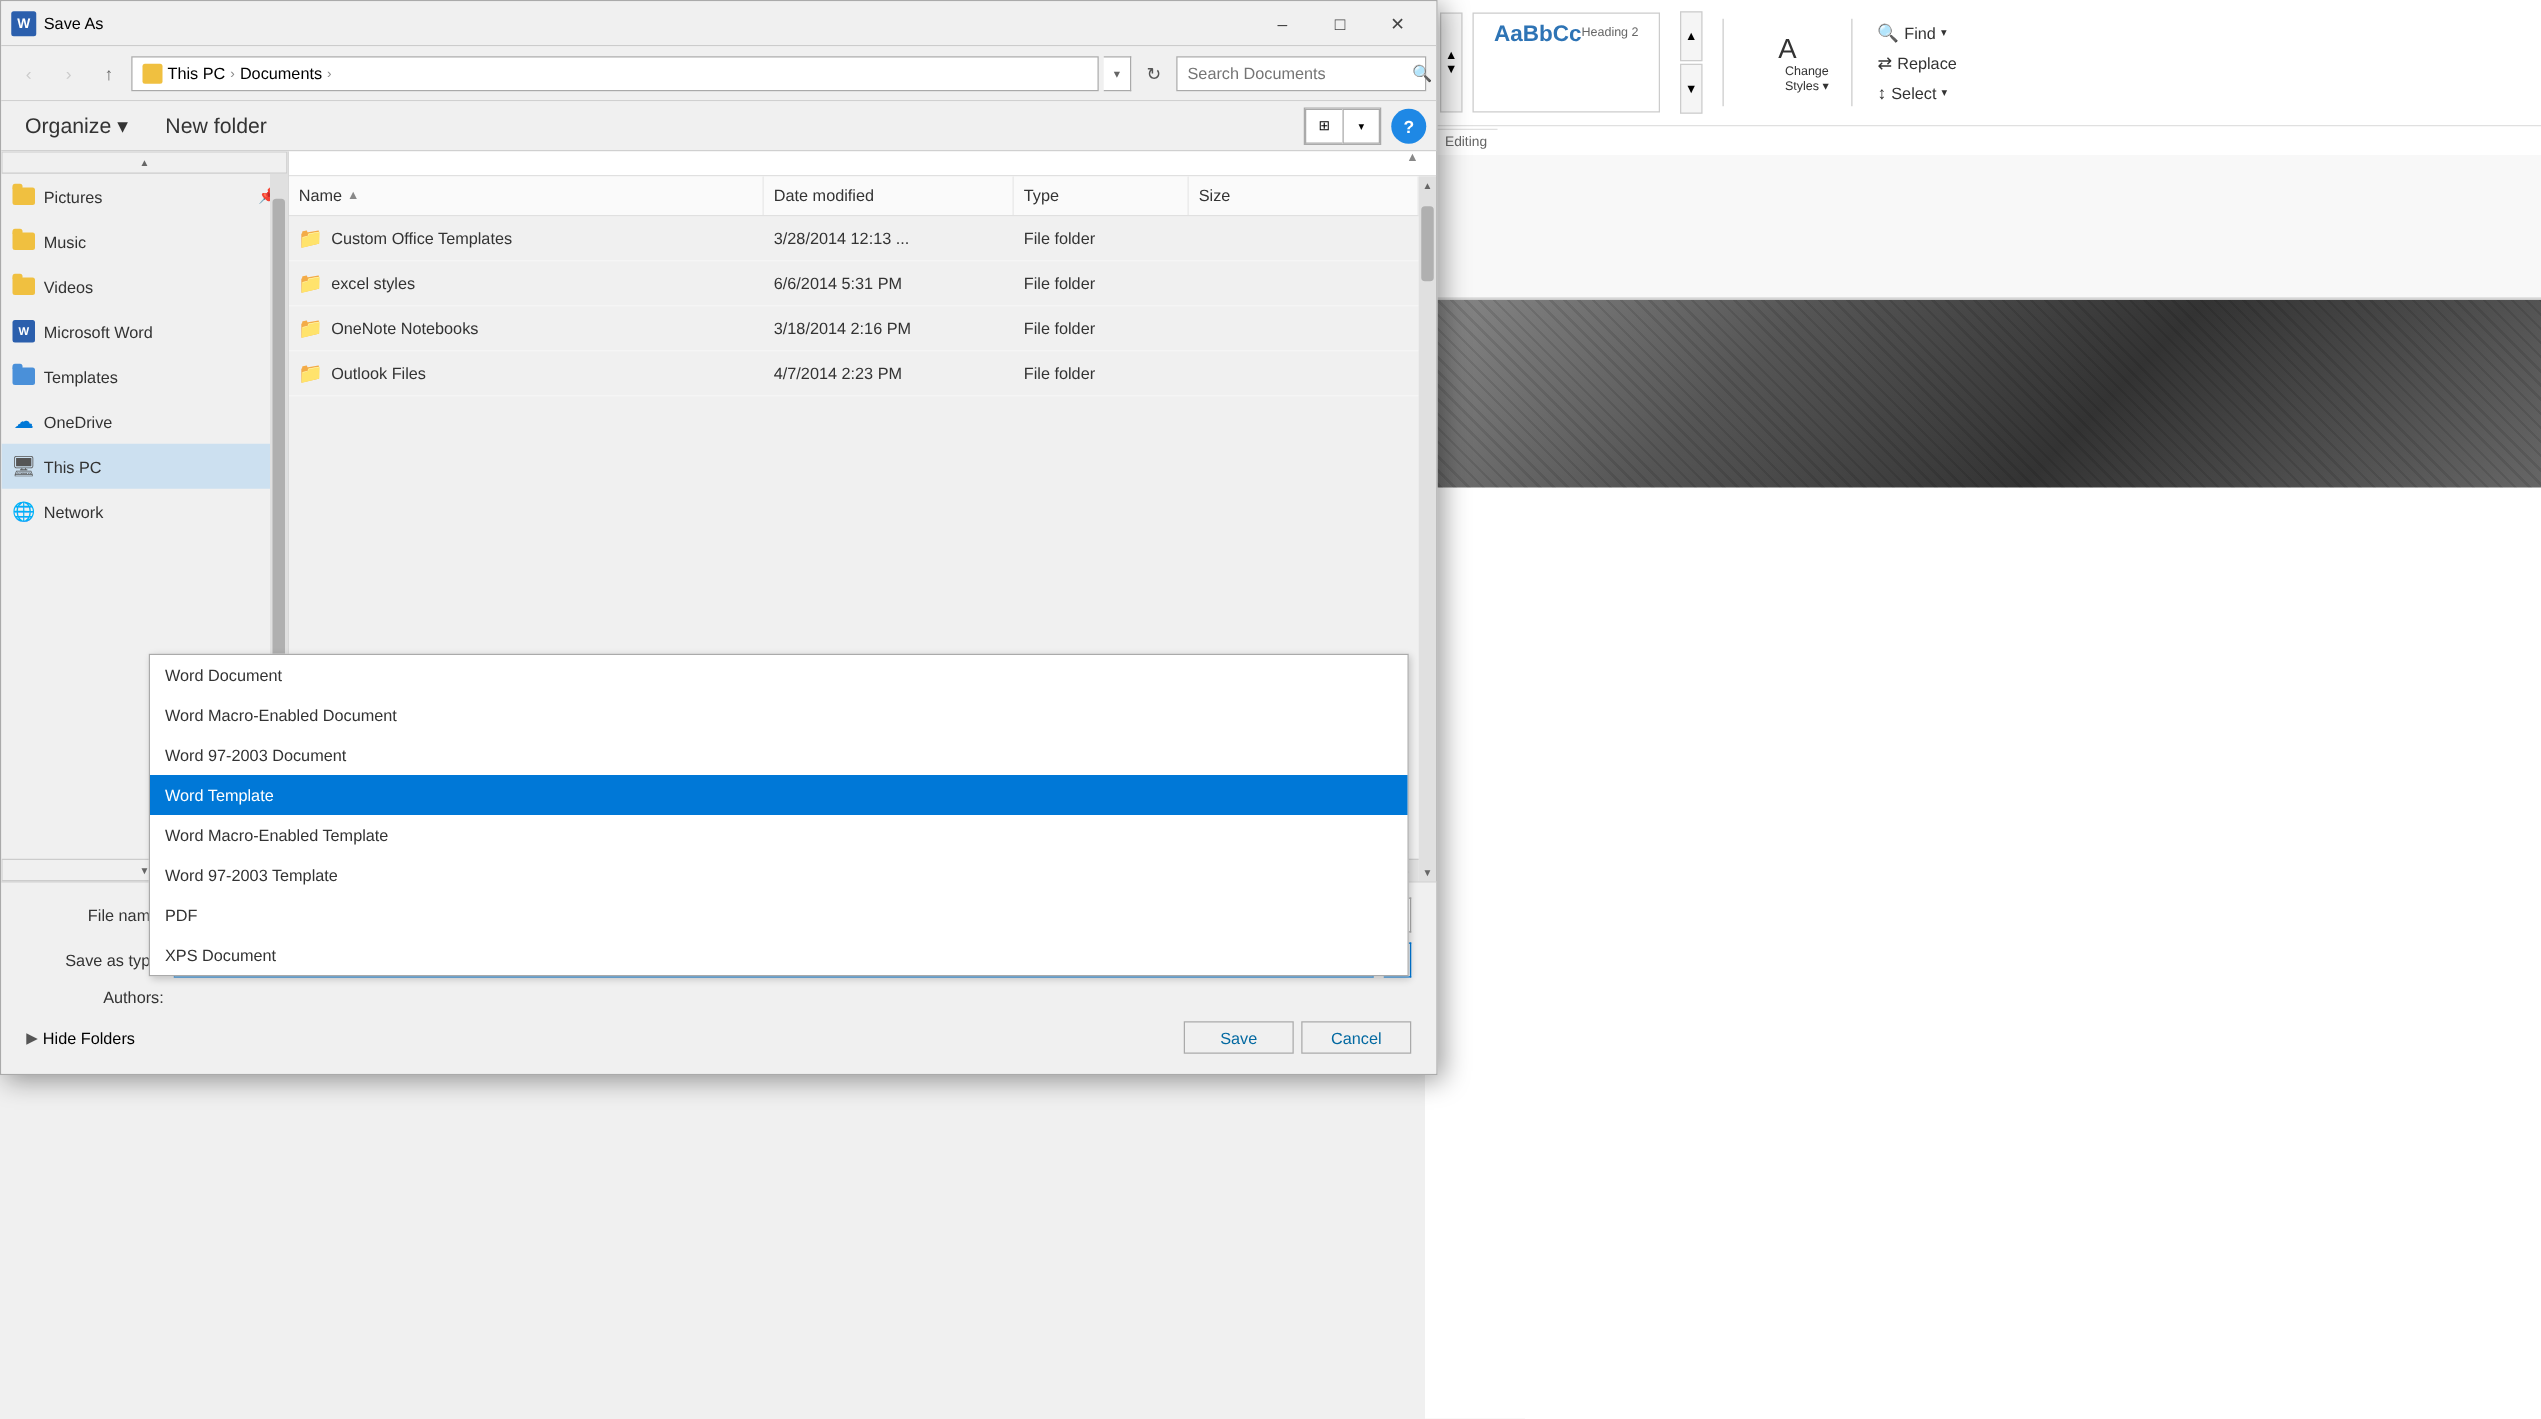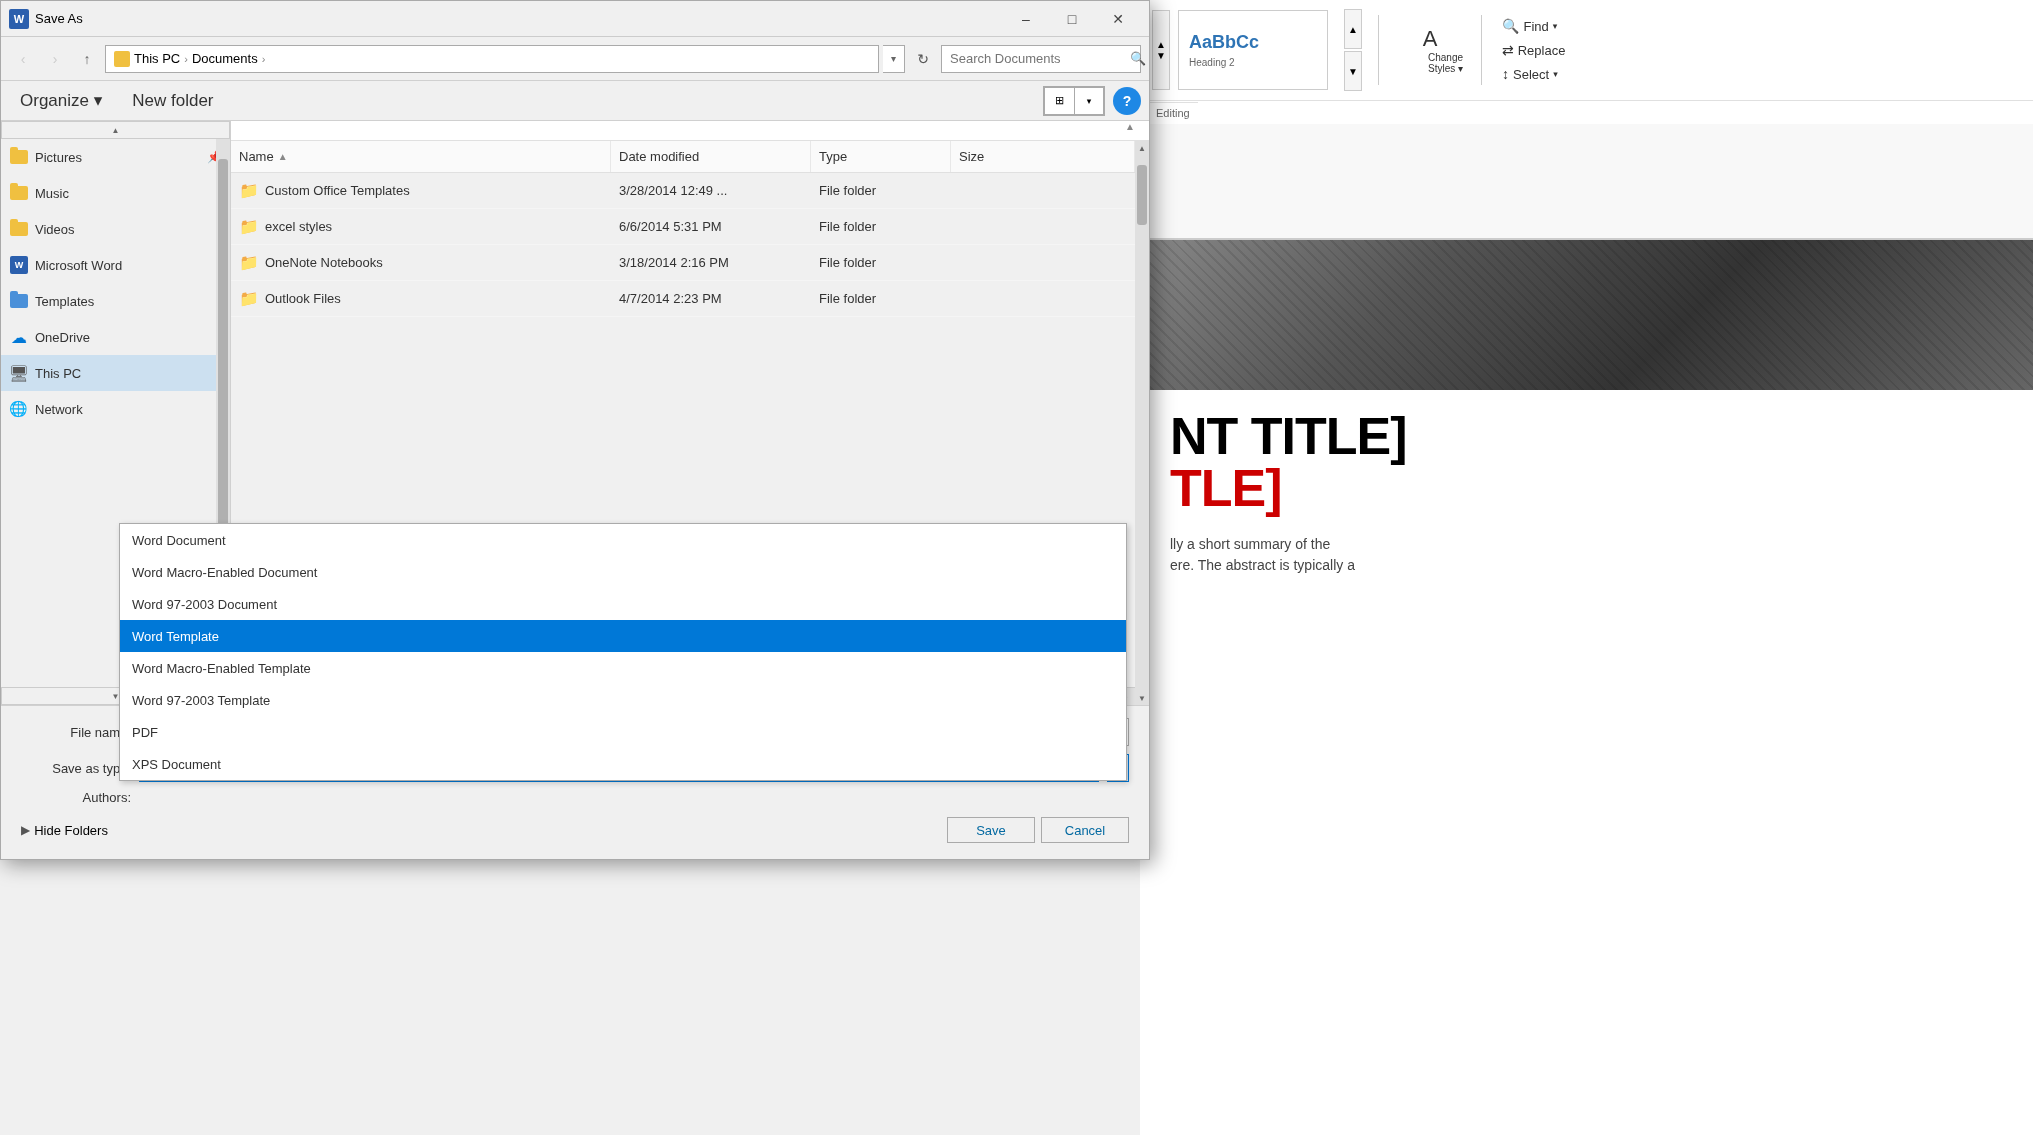--- a/index.html
+++ b/index.html
@@ -51,21 +51,20 @@
       cursor: pointer;
       font-size: 10px;
     }
 
     .heading2-box {
       border: 1px solid #ccc;
       padding: 6px 10px;
       min-width: 150px;
       height: 80px;
       display: flex;
-      flex-direction: column;
       align-items: flex-start;
       justify-content: center;
       background: #fff;
       position: relative;
     }
 
     .heading2-label {
       font-size: 10px;
       color: #666;
       margin-top: 4px;
@@ -775,26 +774,20 @@
       <div style="border-top: 1px solid #e0e0e0; padding: 4px 8px;">
         <span class="editing-label">Editing</span>
       </div>
 
       <div style="flex:1; background: #f8f8f8; border-bottom: 1px solid #ccc;"></div>
     </div>
 
     <div class="word-content">
       <div class="word-image">
         <div class="word-image-overlay"></div>
-      </div>
-      <div class="word-title-area">
-        <div class="word-title-big">NT TITLE]</div>
-        <div class="word-title-red">TLE]</div>
-        <div class="word-subtitle-text" style="white-space: pre-line;">lly a short summary of the
-ere. The abstract is typically a</div>
       </div>
     </div>
   </div>
 
   <div class="dialog-overlay">
 
     <div class="title-bar">
       <div class="title-bar-icon">
         <span>W</span>
       </div>
@@ -944,21 +937,21 @@
                 <span>Size</span>
               </div>
             </div>
 
             <div class="file-rows">
               <div class="file-row">
                 <div class="file-cell col-name">
                   <div style="color:#f0c040; font-size:16px;">📁</div>
                   <span>Custom Office Templates</span>
                 </div>
-                <div class="file-cell col-date">3/28/2014 12:49 ...</div>
+                <div class="file-cell col-date">3/28/2014 12:13 ...</div>
                 <div class="file-cell col-type">File folder</div>
                 <div class="file-cell col-size"></div>
               </div>
 
               <div class="file-row">
                 <div class="file-cell col-name">
                   <div style="color:#f0c040; font-size:16px;">📁</div>
                   <span>excel styles</span>
                 </div>
                 <div class="file-cell col-date">6/6/2014 5:31 PM</div>

